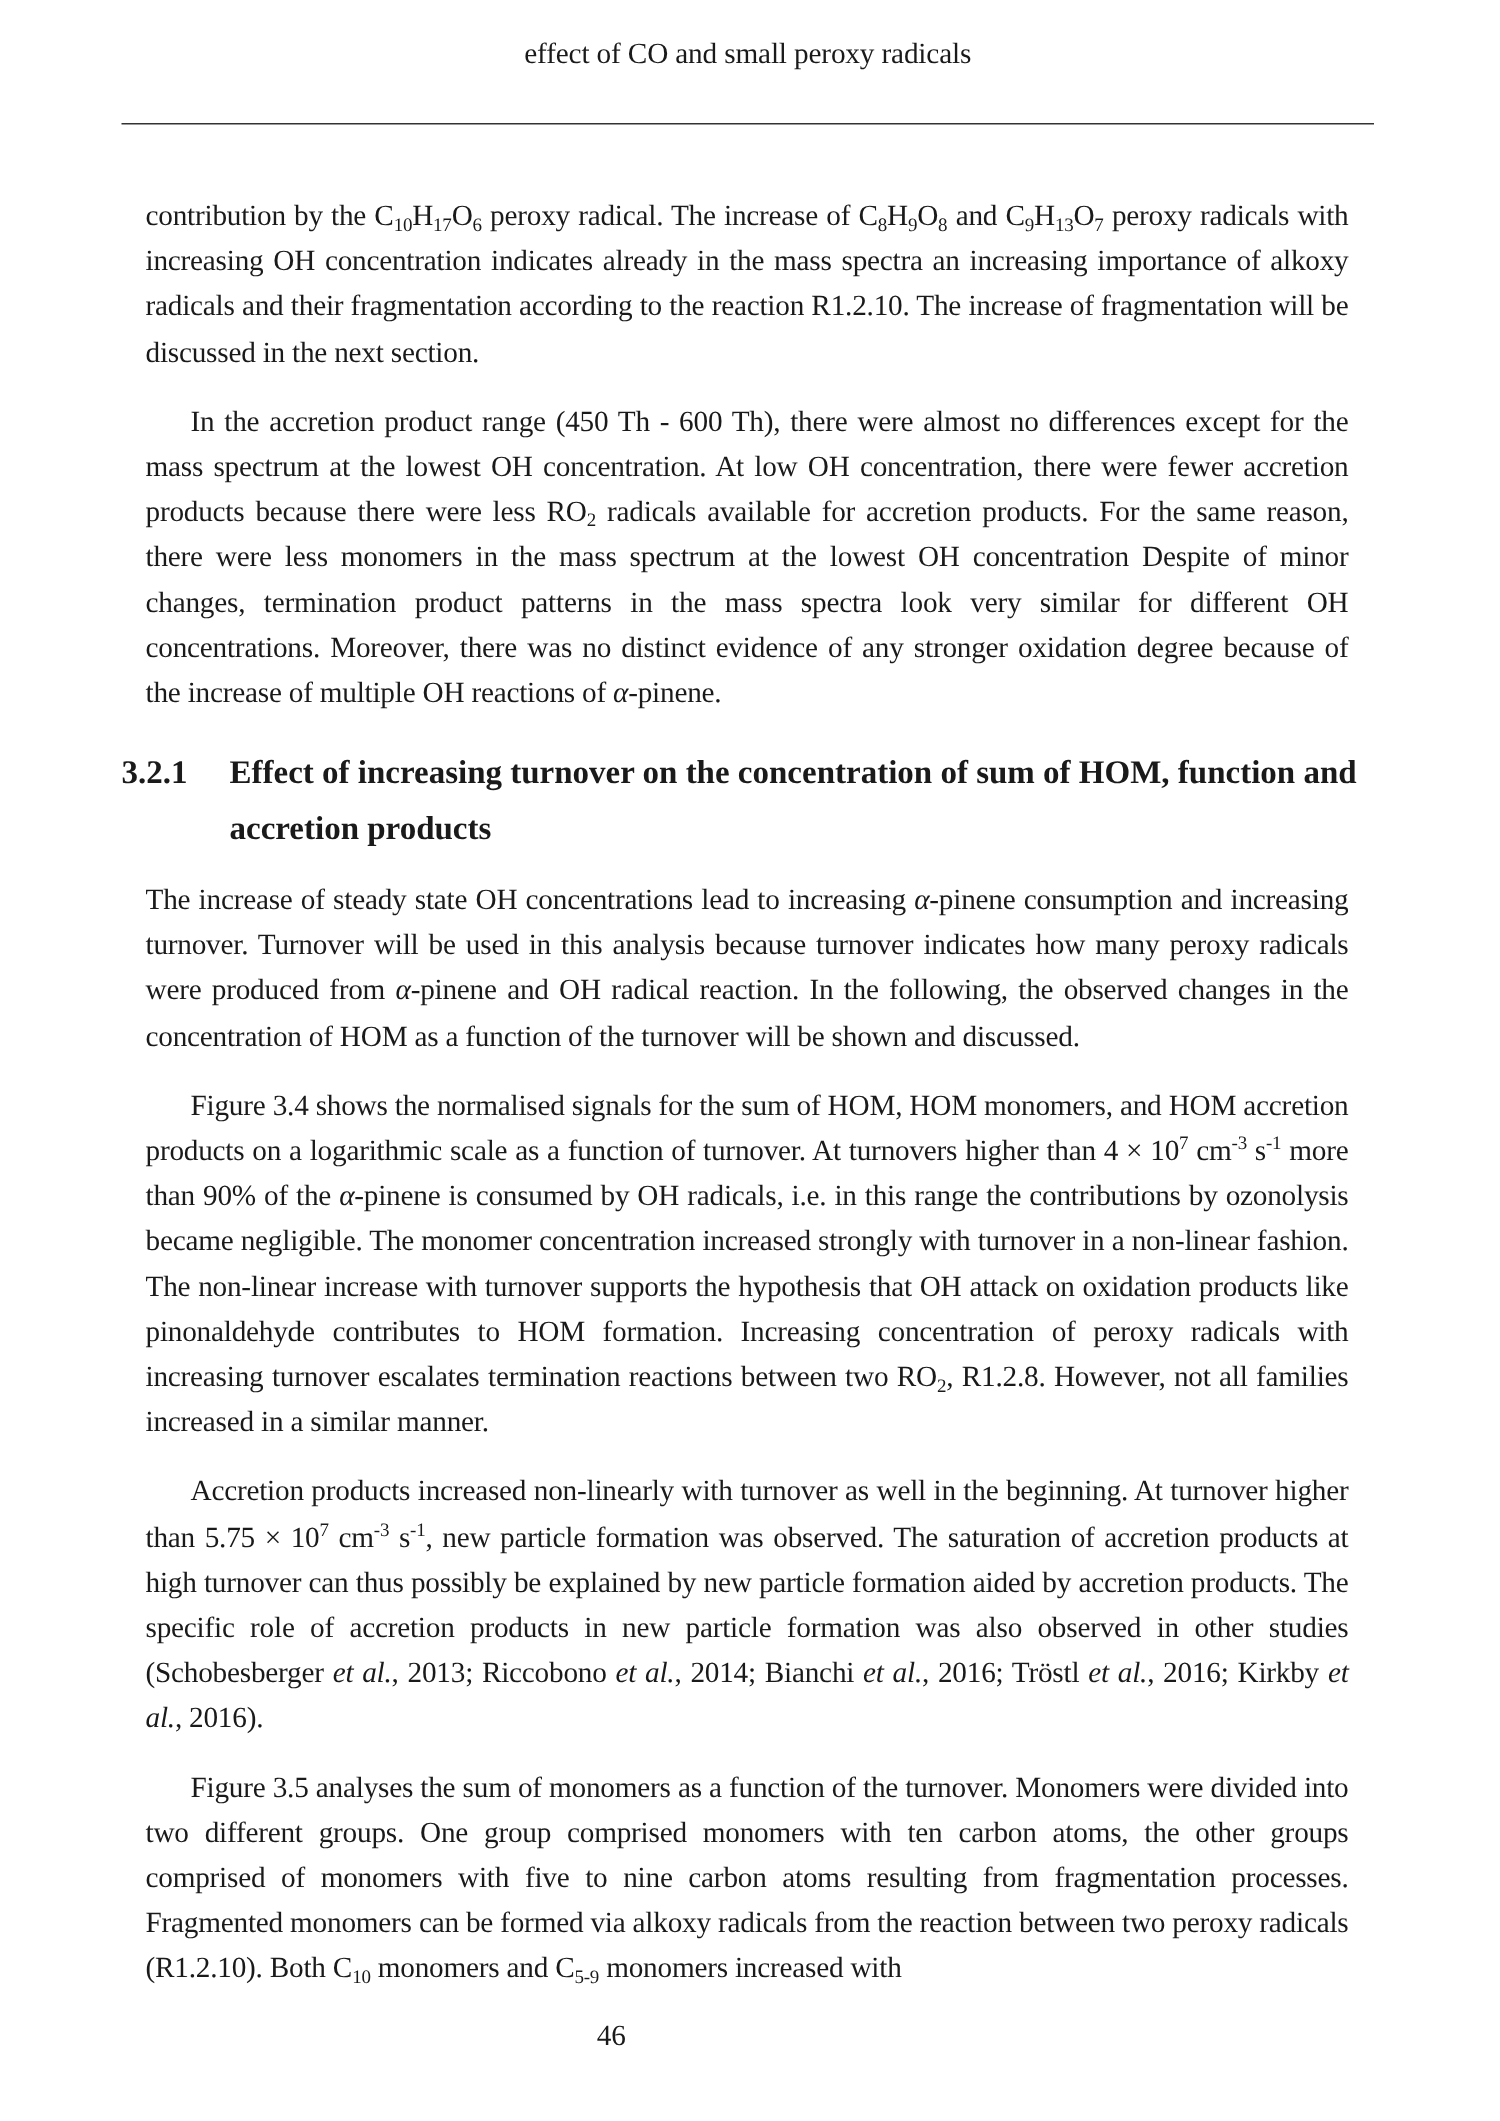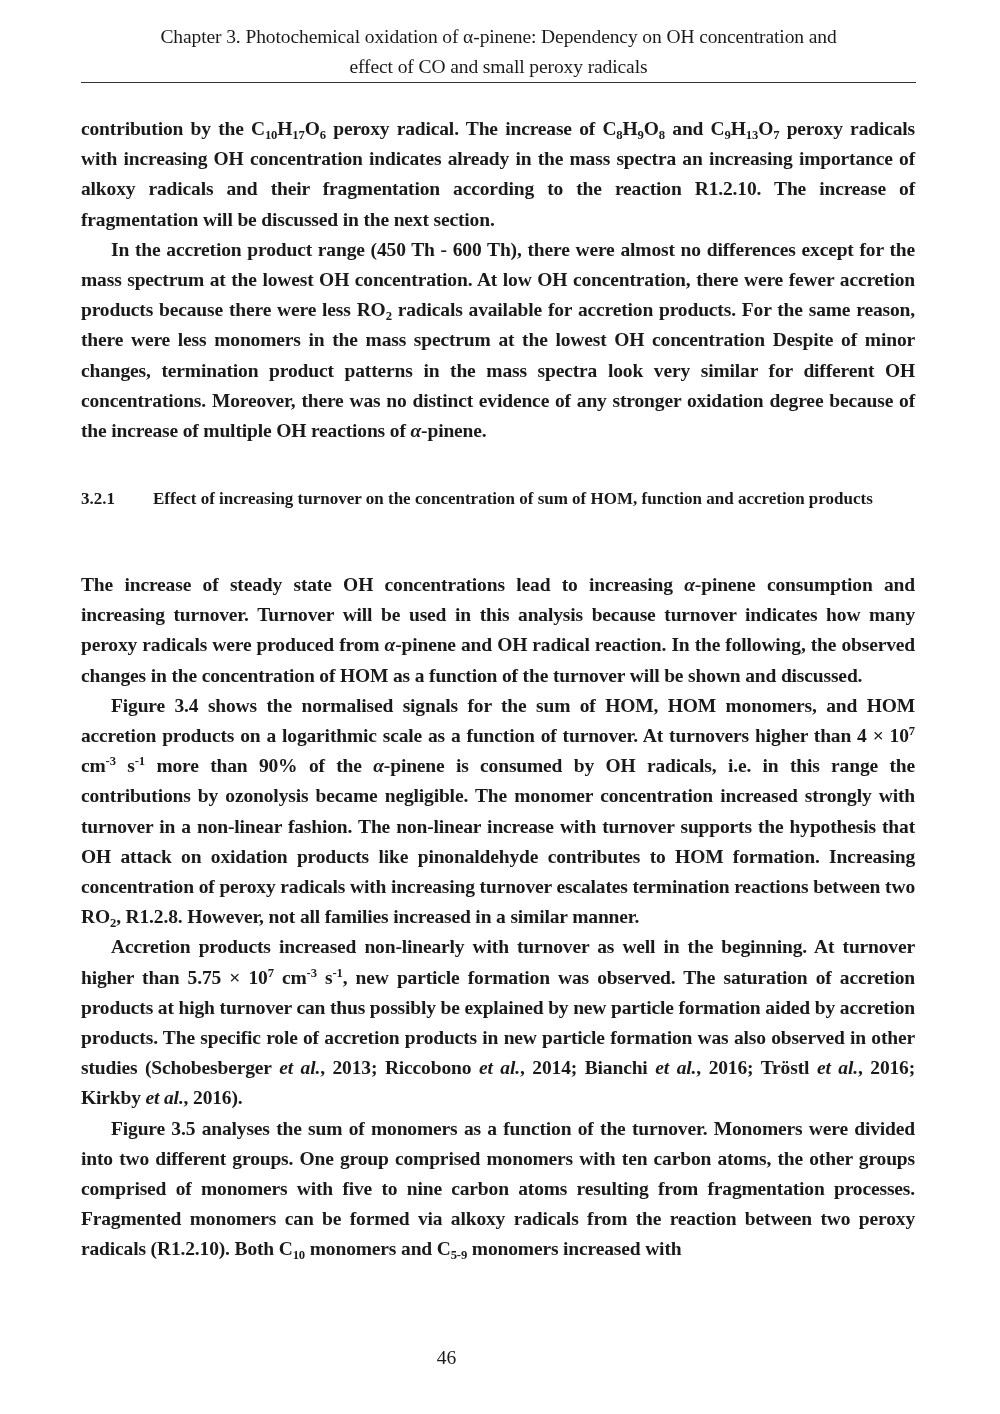--- a/index.html
+++ b/index.html
@@ -15,43 +15,42 @@
   }
   .header-rule {
     position: absolute; left: 81px; top: 82px; width: 835px; height: 0;
     border-top: 1px solid #333;
   }
   .body-text {
     position: absolute; left: 81px; width: 834px;
     font-size: 19.5px; line-height: 30.2px; text-align: justify;
     letter-spacing: -0.15px;
   }
-  .para { margin: 0; font-weight: bold; }
+  .para { margin: 16px; }
   .para.indent { text-indent: 30px; }
   .section-heading {
-    position: absolute; left: 81px; top: 480px; width: 834px;
-    font-weight: bold; font-size: 17px; line-height: 37px;
+    position: absolute; left: 81px; top: 496px; width: 834px;
+    font-weight: bold; font-size: 22px; line-height: 37px;
     display: flex;
   }
   .section-number { width: 72px; flex: none; }
   .section-title { flex: 1; }
   sub, sup { font-size: 65%; line-height: 0; }
   sub { vertical-align: -0.3em; }
   sup { vertical-align: 0.55em; }
   .greek { font-style: italic; }
   .page-number {
     position: absolute; left: 0; width: 815px; top: 1347px;
-    text-align: center; font-size: 19.5px; padding-left: 39px;
+    text-align: center; font-size: 19.5px;
   }
 </style>
 </head>
 <body>
 
 <div class="header">
-  <div>Chapter 3.  Photochemical oxidation of α-pinene: Dependency on OH concentration and</div>
   <div>effect of CO and small peroxy radicals</div>
 </div>
 <div class="header-rule"></div>
 
 <div class="body-text" style="top:114px;">
     <p class="para">contribution by the C<sub>10</sub>H<sub>17</sub>O<sub>6</sub> peroxy radical.  The increase of C<sub>8</sub>H<sub>9</sub>O<sub>8</sub> and C<sub>9</sub>H<sub>13</sub>O<sub>7</sub> peroxy radicals with increasing OH concentration indicates already in the mass spectra an increasing importance of alkoxy radicals and their fragmentation according to the reaction R1.2.10.  The increase of fragmentation will be discussed in the next section.</p>
     <p class="para indent">In the accretion product range (450 Th - 600 Th), there were almost no differences except for the mass spectrum at the lowest OH concentration.  At low OH concentration, there were fewer accretion products because there were less RO<sub>2</sub> radicals available for accretion products. For the same reason, there were less monomers in the mass spectrum at the lowest OH concentration Despite of minor changes, termination product patterns in the mass spectra look very similar for different OH concentrations. Moreover, there was no distinct evidence of any stronger oxidation degree because of the increase of multiple OH reactions of <span class="greek">α</span>-pinene.</p>
   </div>
 
 <div class="section-heading">

